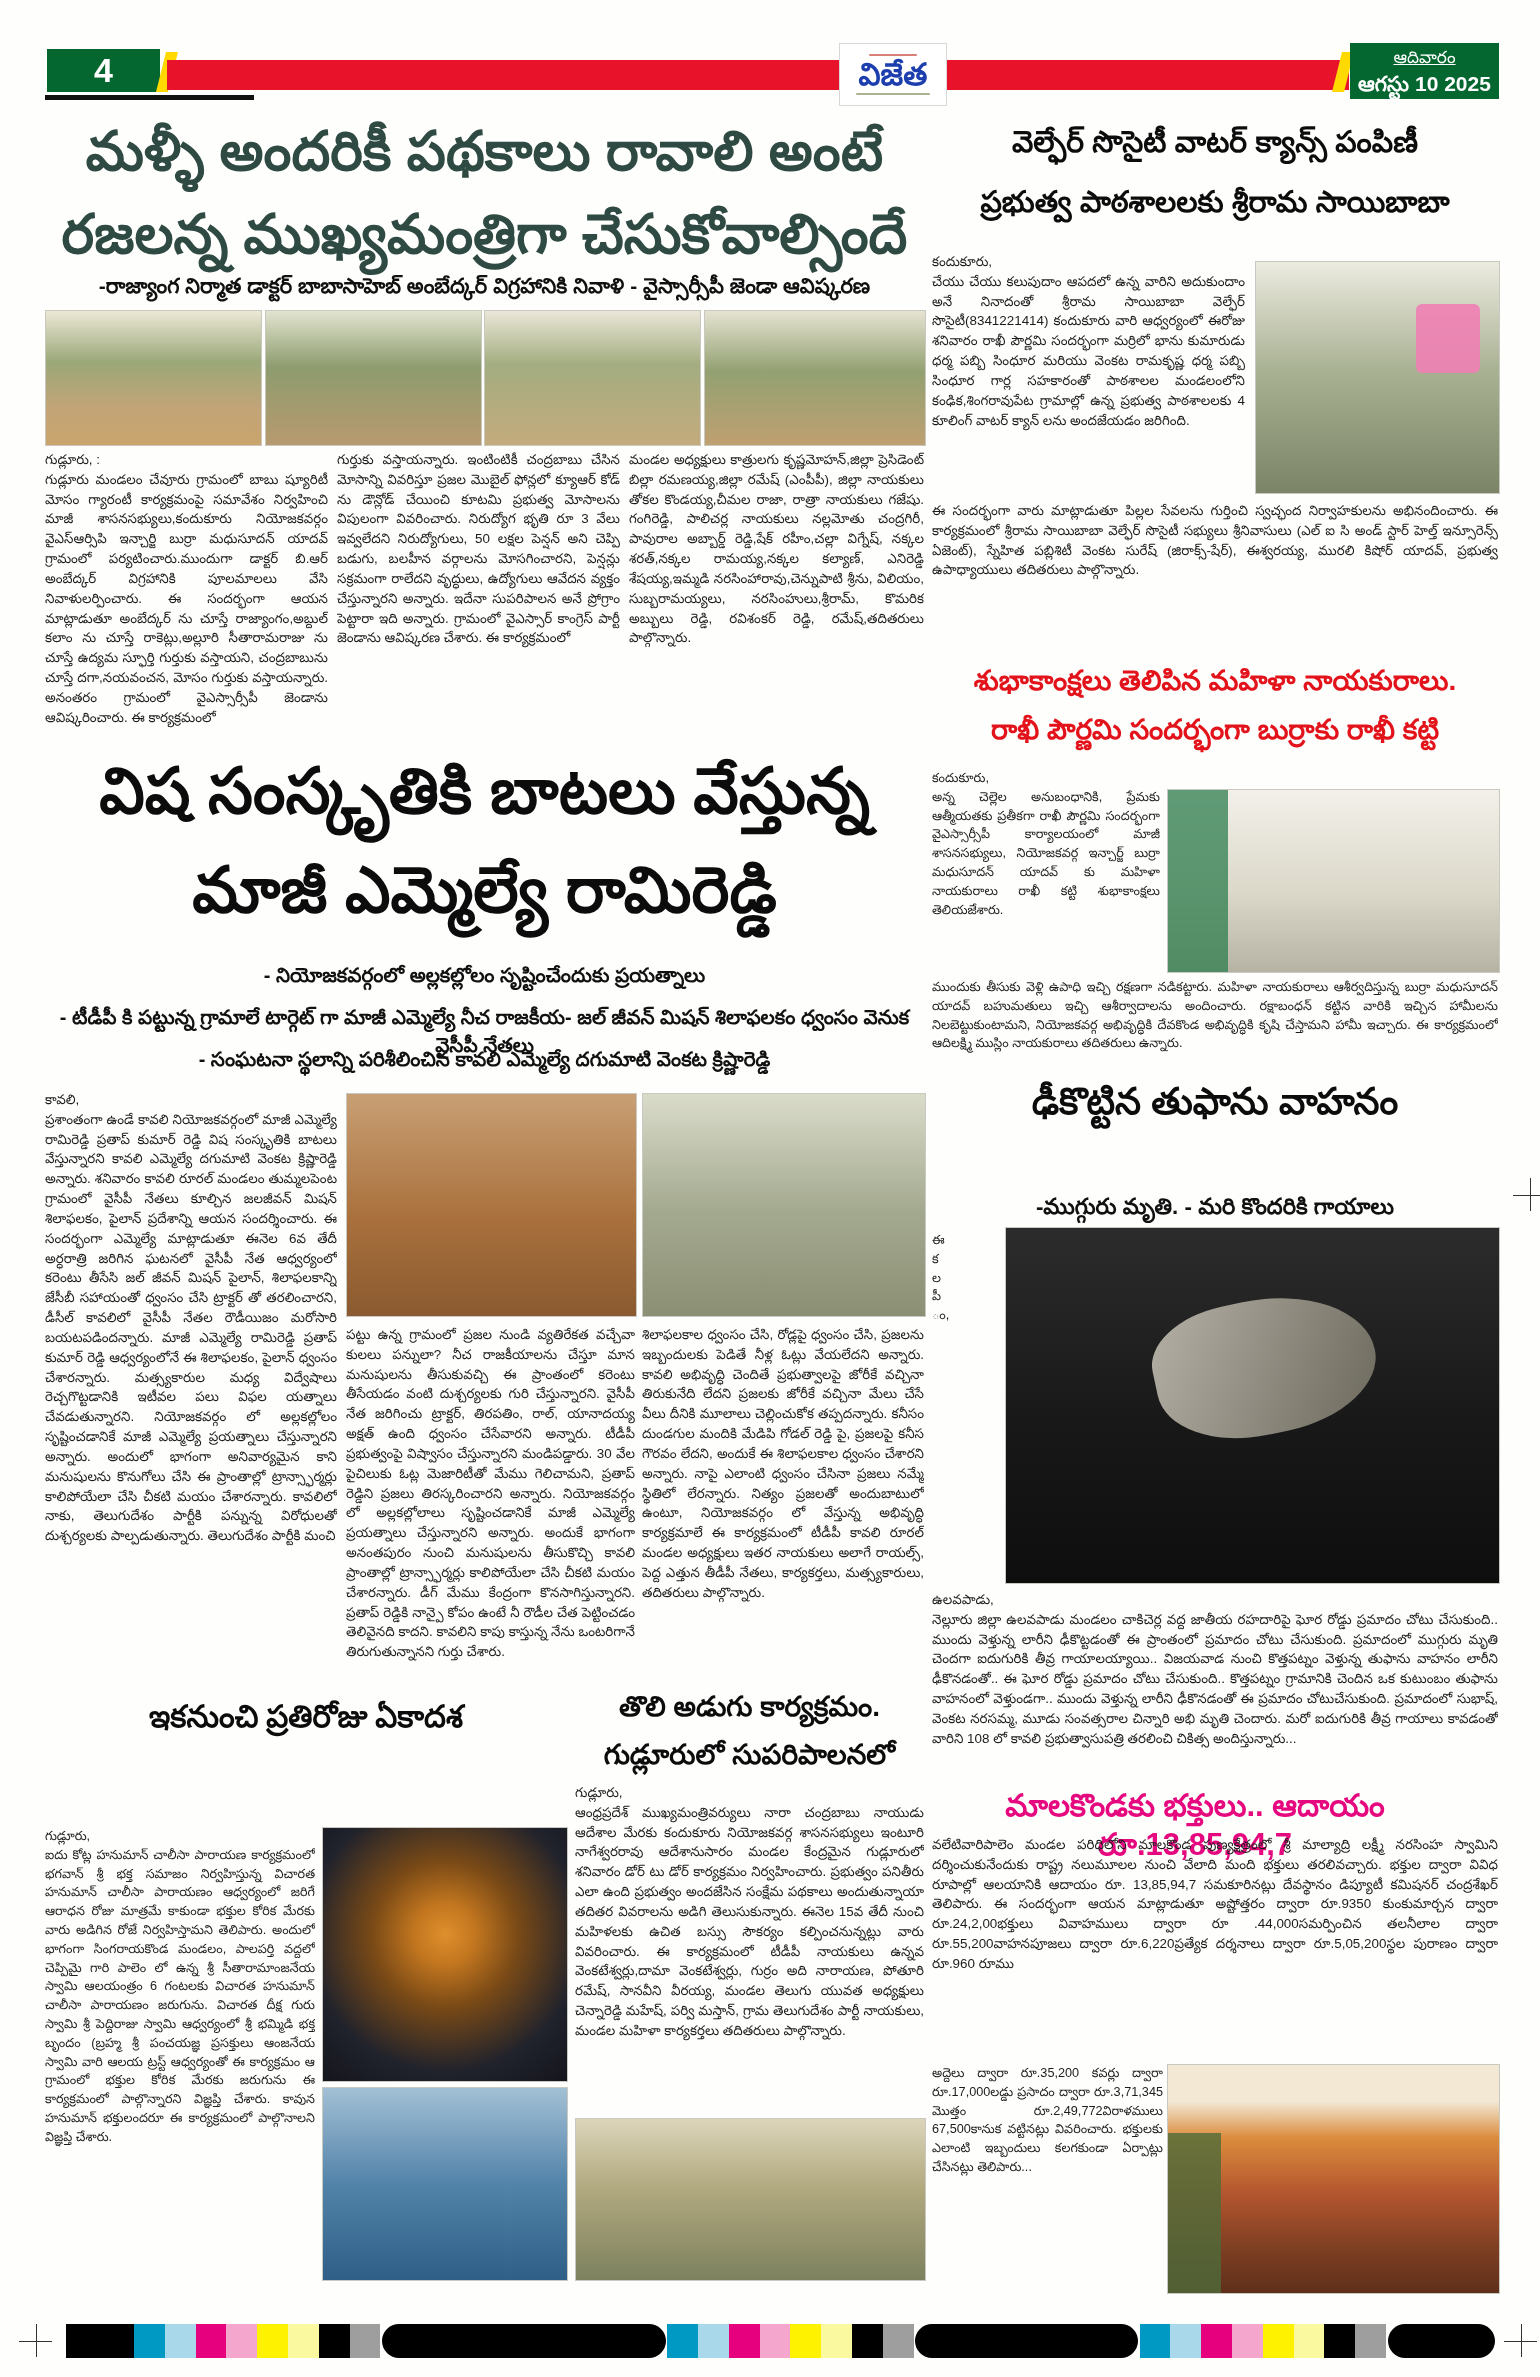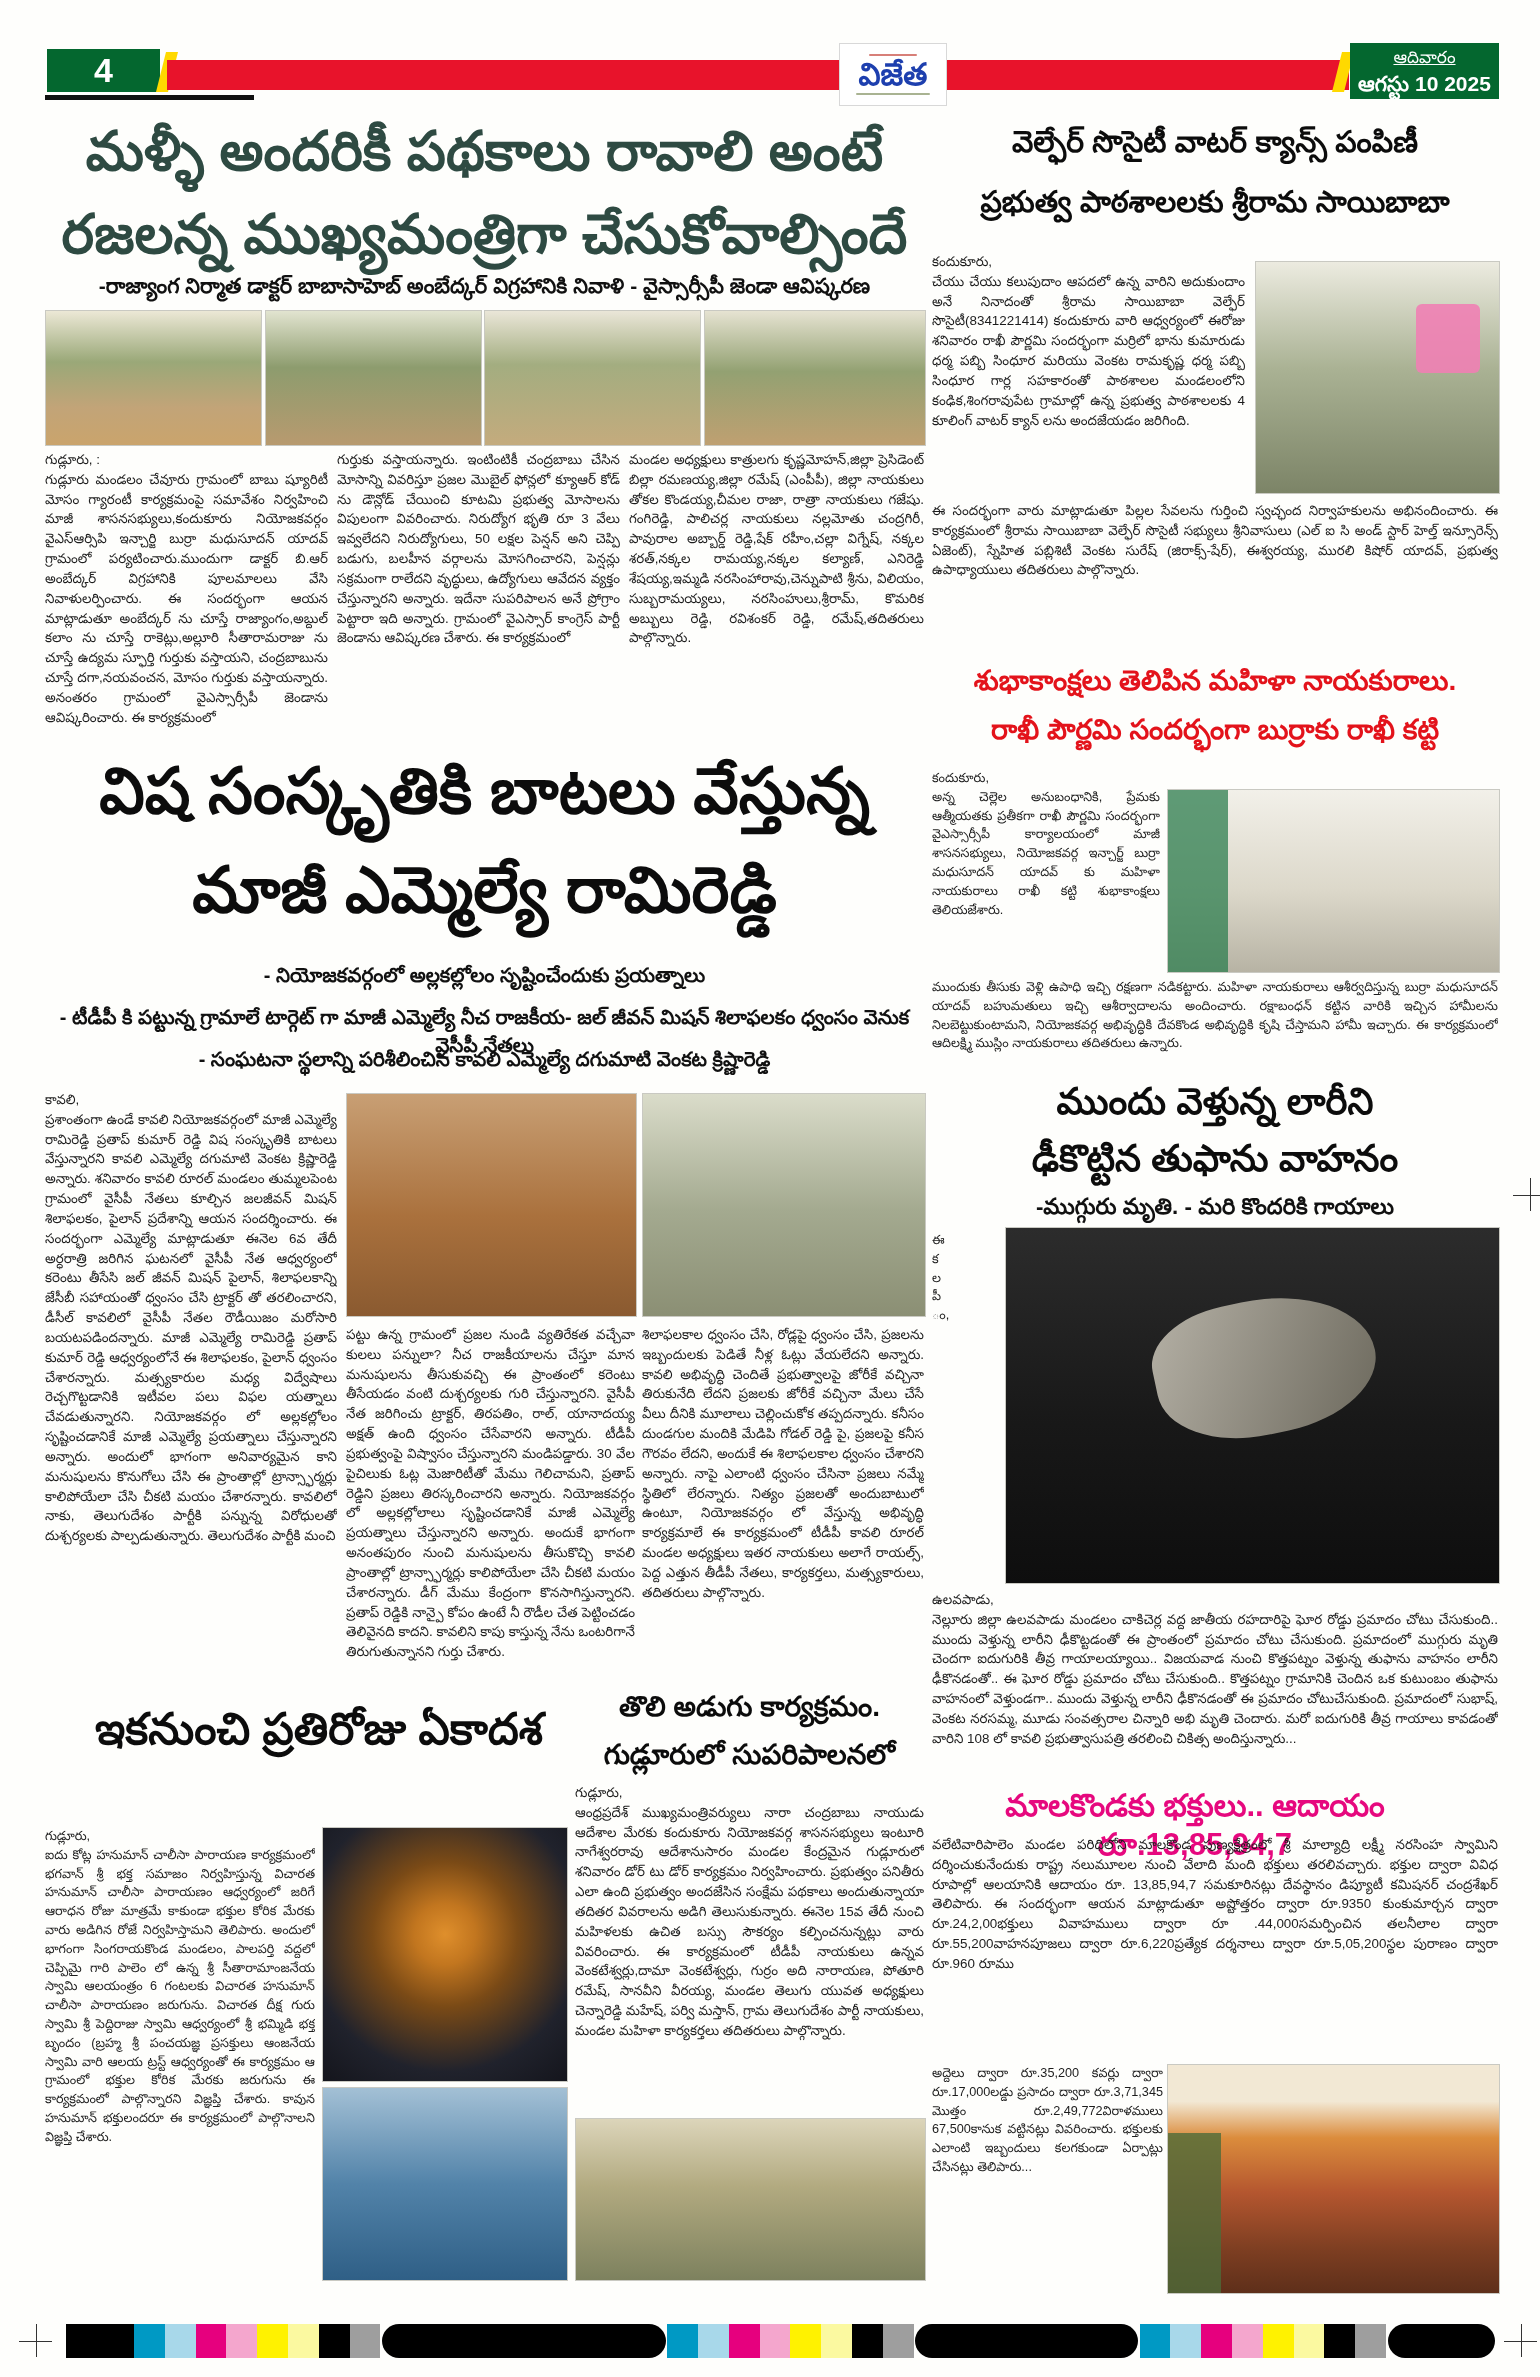--- a/index.html
+++ b/index.html
@@ -138,21 +138,20 @@
     <div class="abs bodytext" style="left:45px;top:1090px;width:292px;height:581px;">కావలి,
 ప్రశాంతంగా ఉండే కావలి నియోజకవర్గంలో మాజీ ఎమ్మెల్యే రామిరెడ్డి ప్రతాప్ కుమార్ రెడ్డి విష సంస్కృతికి బాటలు వేస్తున్నారని కావలి ఎమ్మెల్యే దగుమాటి వెంకట క్రిష్ణారెడ్డి అన్నారు. శనివారం కావలి రూరల్ మండలం తుమ్మలపెంట గ్రామంలో వైసీపీ నేతలు కూల్చిన జలజీవన్ మిషన్ శిలాఫలకం, పైలాన్ ప్రదేశాన్ని ఆయన సందర్శించారు. ఈ సందర్భంగా ఎమ్మెల్యే మాట్లాడుతూ ఈనెల 6వ తేదీ అర్ధరాత్రి జరిగిన ఘటనలో వైసీపీ నేత ఆధ్వర్యంలో కరెంటు తీసేసి జల్ జీవన్ మిషన్ పైలాన్, శిలాఫలకాన్ని జేసీబీ సహాయంతో ధ్వంసం చేసి ట్రాక్టర్ తో తరలించారని, డీసీల్ కావలిలో వైసీపీ నేతల రౌడీయిజం మరోసారి బయటపడిందన్నారు. మాజీ ఎమ్మెల్యే రామిరెడ్డి ప్రతాప్ కుమార్ రెడ్డి ఆధ్వర్యంలోనే ఈ శిలాఫలకం, పైలాన్ ధ్వంసం చేశారన్నారు. మత్స్యకారుల మధ్య విద్వేషాలు రెచ్చగొట్టడానికి ఇటీవల పలు విఫల యత్నాలు చేవడుతున్నారని. నియోజకవర్గం లో అల్లకల్లోలం సృష్టించడానికే మాజీ ఎమ్మెల్యే ప్రయత్నాలు చేస్తున్నారని అన్నారు. అందులో భాగంగా అనివార్యమైన కాని మనుషులను కొనుగోలు చేసి ఈ ప్రాంతాల్లో ట్రాన్స్ఫార్మర్లు కాలిపోయేలా చేసి చీకటి మయం చేశారన్నారు. కావలిలో నాకు, తెలుగుదేశం పార్టీకి పన్నున్న విరోధులతో దుశ్చర్యలకు పాల్పడుతున్నారు. తెలుగుదేశం పార్టీకి మంచి</div>
     <div class="abs photo ph-rubble" style="left:346px;top:1093px;width:289px;height:222px;"></div>
     <div class="abs photo ph-crowdb" style="left:642px;top:1093px;width:282px;height:222px;"></div>
     <div class="abs bodytext" style="left:346px;top:1325px;width:289px;height:344px;">పట్టు ఉన్న గ్రామంలో ప్రజల నుండి వ్యతిరేకత వచ్చేవా కులలు పన్నులా? నీచ రాజకీయాలను చేస్తూ మాన మనుషులను తీసుకువచ్చి ఈ ప్రాంతంలో కరెంటు తీసేయడం వంటి దుశ్చర్యలకు గురి చేస్తున్నారని. వైసీపీ నేత జరిగించు ట్రాక్టర్, తిరపతిం, రాల్, యానాదయ్య అక్షత్ ఉంది ధ్వంసం చేసేవారని అన్నారు. టీడీపీ ప్రభుత్వంపై విష్వాసం చేస్తున్నారని మండిపడ్డారు. 30 వేల పైచిలుకు ఓట్ల మెజారిటీతో మేము గెలిచామని, ప్రతాప్ రెడ్డిని ప్రజలు తిరస్కరించారని అన్నారు. నియోజకవర్గం లో అల్లకల్లోలాలు సృష్టించడానికే మాజీ ఎమ్మెల్యే ప్రయత్నాలు చేస్తున్నారని అన్నారు. అందుకే భాగంగా అనంతపురం నుంచి మనుషులను తీసుకొచ్చి కావలి ప్రాంతాల్లో ట్రాన్స్ఫార్మర్లు కాలిపోయేలా చేసి చీకటి మయం చేశారన్నారు. డీగ్ మేము కేంద్రంగా కొనసాగిస్తున్నారని. ప్రతాప్ రెడ్డికి నాన్పై కోపం ఉంటే నీ రౌడీల చేత పెట్టించడం తెలివైనది కాదని. కావలిని కాపు కాస్తున్న నేను ఒంటరిగానే తిరుగుతున్నానని గుర్తు చేశారు.</div>
     <div class="abs bodytext" style="left:642px;top:1325px;width:282px;height:344px;">శిలాఫలకాల ధ్వంసం చేసి, రోడ్లపై ధ్వంసం చేసి, ప్రజలను ఇబ్బందులకు పెడితే నీళ్ల ఓట్లు వేయలేదని అన్నారు. కావలి అభివృద్ధి చెందితే ప్రభుత్వాలపై జోరీకే వచ్చినా తిరుకునేది లేదని ప్రజలకు జోరీకే వచ్చినా మేలు చేసే వీలు దీనికి మూలాలు చెల్లించుకోక తప్పదన్నారు. కనీసం దుండగుల మందికి మేడిపి గోడల్ రెడ్డి పై, ప్రజలపై కనీస గౌరవం లేదని, అందుకే ఈ శిలాఫలకాల ధ్వంసం చేశారని అన్నారు. నాపై ఎలాంటి ధ్వంసం చేసినా ప్రజలు నమ్మే స్థితిలో లేరన్నారు. నిత్యం ప్రజలతో అందుబాటులో ఉంటూ, నియోజకవర్గం లో వేస్తున్న అభివృద్ధి కార్యక్రమాలే ఈ కార్యక్రమంలో టీడీపీ కావలి రూరల్ మండల అధ్యక్షులు ఇతర నాయకులు అలాగే రాయల్స్, పెద్ద ఎత్తున తీడీపీ నేతలు, కార్యకర్తలు, మత్స్యకారులు, తదితరులు పాల్గొన్నారు.</div>
   </div>
 
   <div>
     <div class="abs hl hl-black-lg" style="left:932px;top:1073px;width:566px;">
-      <div>ముందు వెళ్తున్న లారీని</div>
       <div>ఢీకొట్టిన తుఫాను వాహనం</div>
     </div>
     <div class="abs hl-sub" style="left:932px;top:1194px;width:566px;font-size:22.4px;">-ముగ్గురు మృతి. - మరి కొందరికి గాయాలు</div>
     <div class="abs bodytext small" style="left:932px;top:1231px;width:66px;height:349px;">ఈ
 క
 ల
 పీ
 ం,</div>
     <div class="abs photo ph-accident" style="left:1005px;top:1227px;width:493px;height:355px;">
       <div class="streak"></div>
@@ -164,21 +163,21 @@
   <div>
     <div class="abs hl hl-pink" style="left:912px;top:1787px;width:566px;">మాలకొండకు భక్తులు.. ఆదాయం రూ.13,85,94,7</div>
     <div class="abs bodytext" style="left:932px;top:1835px;width:566px;height:224px;">వలేటివారిపాలెం మండల పరిధిలోని మాలకొండ పుణ్యక్షేత్రంలో శ్రీ మాల్యాద్రి లక్ష్మీ నరసింహ స్వామిని దర్శించుకునేందుకు రాష్ట్ర నలుమూలల నుంచి వేలాది మంది భక్తులు తరలివచ్చారు. భక్తుల ద్వారా వివిధ రూపాల్లో ఆలయానికి ఆదాయం రూ. 13,85,94,7 సమకూరినట్లు దేవస్థానం డిప్యూటీ కమిషనర్ చంద్రశేఖర్ తెలిపారు. ఈ సందర్భంగా ఆయన మాట్లాడుతూ అష్టోత్తరం ద్వారా రూ.9350 కుంకుమార్చన ద్వారా రూ.24,2,00భక్తులు వివాహములు ద్వారా రూ .44,000సమర్పించిన తలనీలాల ద్వారా రూ.55,200వాహనపూజలు ద్వారా రూ.6,220ప్రత్యేక దర్శనాలు ద్వారా రూ.5,05,200స్థల పురాణం ద్వారా రూ.960 రూము</div>
     <div class="abs bodytext small" style="left:932px;top:2064px;width:231px;height:216px;">అద్దెలు ద్వారా రూ.35,200 కవర్లు ద్వారా రూ.17,000లడ్డు ప్రసాదం ద్వారా రూ.3,71,345 మొత్తం రూ.2,49,772విరాళములు 67,500కానుక వట్టినట్లు వివరించారు. భక్తులకు ఎలాంటి ఇబ్బందులు కలగకుండా ఏర్పాట్లు చేసినట్లు తెలిపారు...</div>
     <div class="abs photo ph-temple" style="left:1167px;top:2064px;width:331px;height:228px;">
       <div class="green"></div>
     </div>
   </div>
 
   <div>
-    <div class="abs hl hl-black-sm" style="left:58px;top:1690px;width:522px;font-size:44px;line-height:1.75;">
+    <div class="abs hl hl-black-sm" style="left:45px;top:1690px;width:522px;font-size:31px;line-height:1.75;font-family:Liberation Serif, serif;">
       <div>ఇకనుంచి ప్రతిరోజు ఏకాదశ</div>
     </div>
     <div class="abs bodytext small" style="left:45px;top:1827px;width:270px;height:452px;">గుడ్లూరు,
 ఐదు కోట్ల హనుమాన్ చాలీసా పారాయణ కార్యక్రమంలో భగవాన్ శ్రీ భక్త సమాజం నిర్వహిస్తున్న విచారత హనుమాన్ చాలీసా పారాయణం ఆధ్వర్యంలో జరిగే ఆరాధన రోజు మాత్రమే కాకుండా భక్తుల కోరిక మేరకు వారు అడిగిన రోజే నిర్వహిస్తామని తెలిపారు. అందులో భాగంగా సింగరాయకొండ మండలం, పాలపర్తి వద్దలో చెప్పిమై గారి పాలెం లో ఉన్న శ్రీ సీతారామాంజనేయ స్వామి ఆలయంత్రం 6 గంటలకు విచారత హనుమాన్ చాలీసా పారాయణం జరుగును. విచారత దీక్ష గురు స్వామి శ్రీ పెద్దిరాజు స్వామి ఆధ్వర్యంలో శ్రీ భమ్మిడి భక్త బృందం (బ్రహ్మ శ్రీ పంచయజ్ఞ ప్రసక్తులు ఆంజనేయ స్వామి వారి ఆలయ ట్రస్ట్ ఆధ్వర్యంతో ఈ కార్యక్రమం ఆ గ్రామంలో భక్తుల కోరిక మేరకు జరుగును ఈ కార్యక్రమంలో పాల్గొన్నారని విజ్ఞప్తి చేశారు. కావున హనుమాన్ భక్తులందరూ ఈ కార్యక్రమంలో పాల్గొనాలని విజ్ఞప్తి చేశారు.</div>
     <div class="abs photo ph-hanuman" style="left:322px;top:1827px;width:244px;height:253px;"></div>
     <div class="abs photo ph-boats" style="left:322px;top:2087px;width:244px;height:192px;"></div>
   </div>
 
   <div>
     <div class="abs hl hl-black-sm" style="left:575px;top:1683px;width:349px;">

